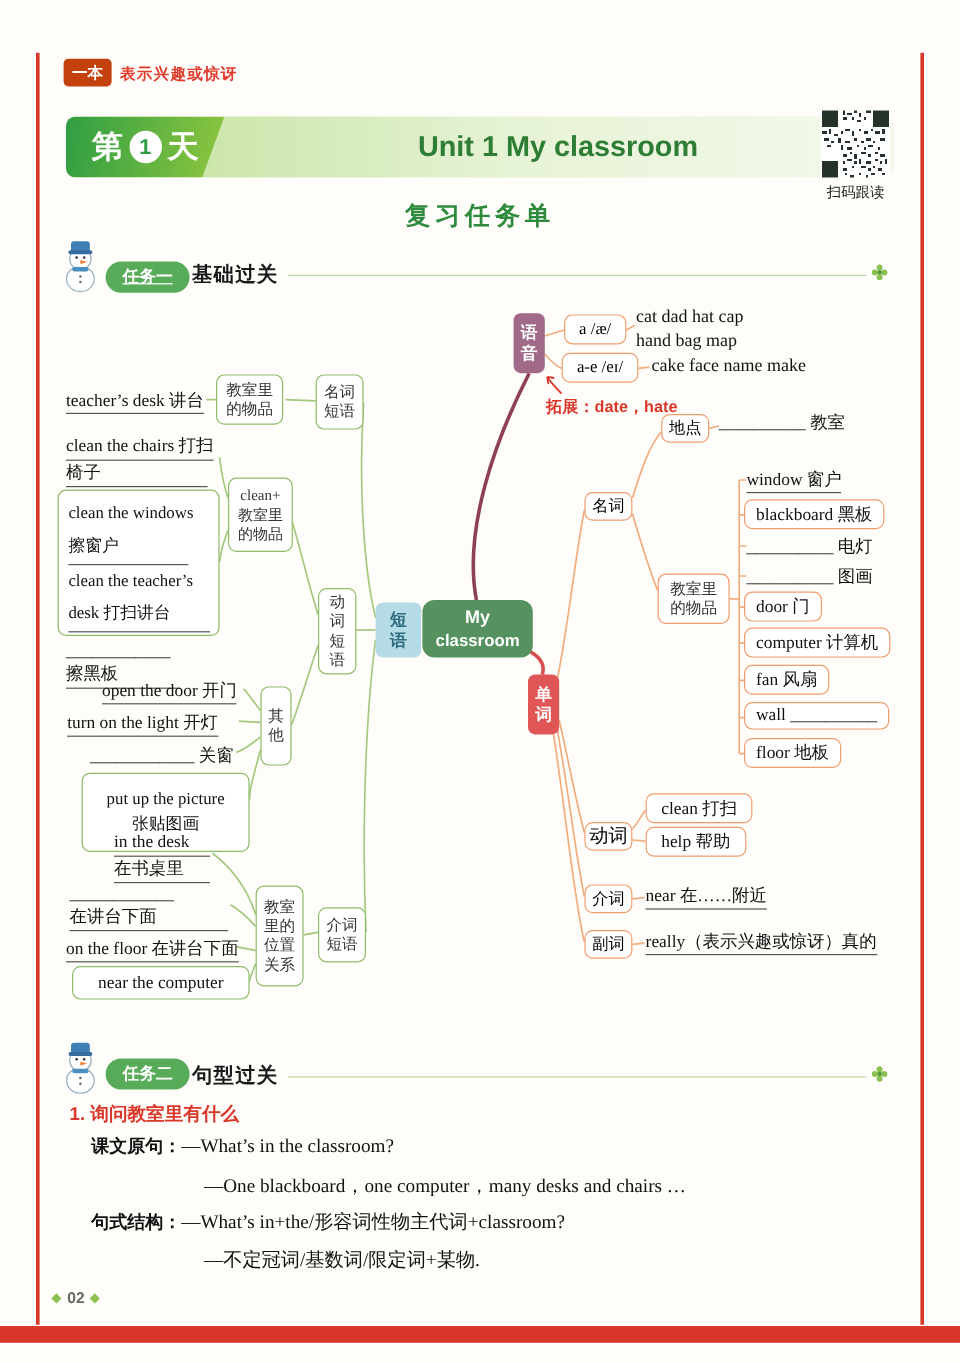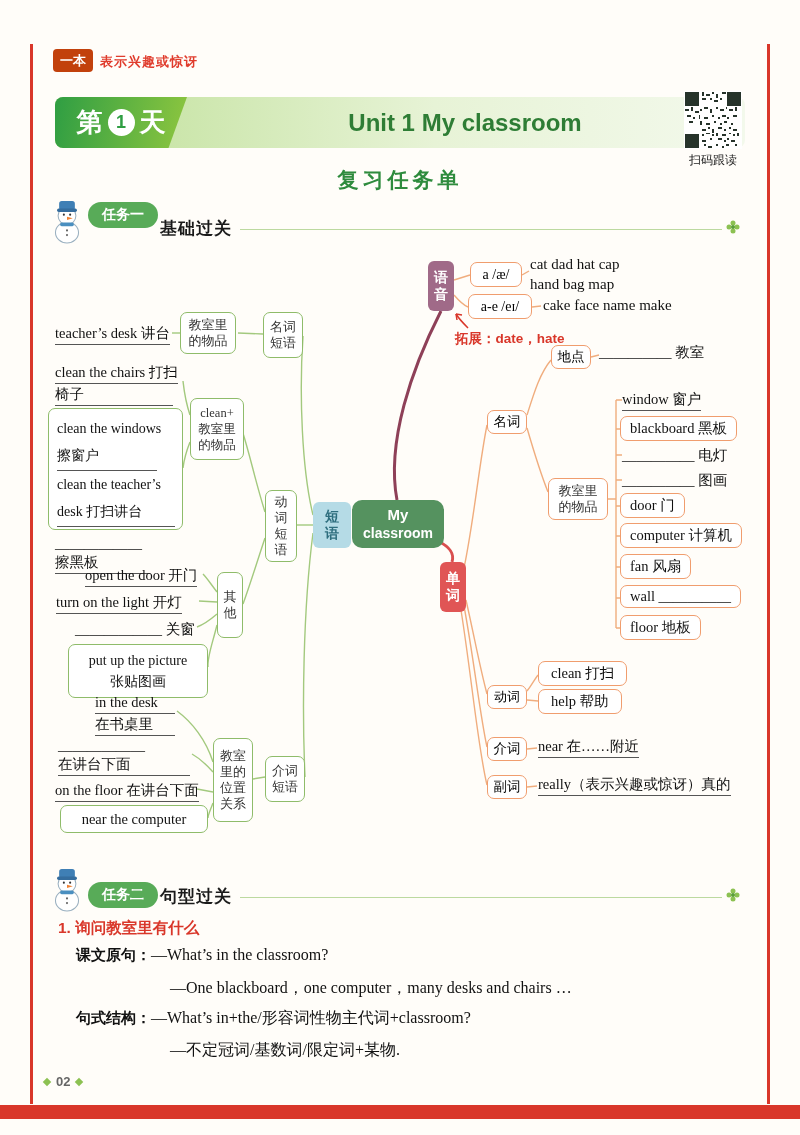--- a/index.html
+++ b/index.html
@@ -208,21 +208,21 @@
     <circle cx="17" cy="15" r="8.5" fill="#fff" stroke="#9ab0c0"></circle>
     <rect x="9.5" y="1" width="15" height="9" rx="2.5" fill="#3f7fb5"></rect>
     <rect x="7.5" y="8.2" width="19" height="3.2" rx="1.6" fill="#356d9e"></rect>
     <circle cx="14" cy="14" r="1" fill="#333"></circle>
       <circle cx="20" cy="14" r="1" fill="#333"></circle>
     <polygon points="17,16 22.5,17.5 17,19" fill="#f08030"></polygon>
     <rect x="10.5" y="21.5" width="13" height="3.6" rx="1.8" fill="#4a8fc0"></rect>
     <circle cx="17" cy="29" r="1" fill="#666"></circle>
       <circle cx="17" cy="33.5" r="1" fill="#666"></circle>
   </svg>
-  <div class="task-badge" style="left:88px;top:202px;">任务一</div>
+  <div class="task-badge" style="left:88px;top:218px;text-decoration:underline;">任务一</div>
   <div class="task-title" style="left:160px;top:217px;">基础过关</div>
   <div class="task-line" style="left:240px;top:229px;width:482px;"></div>
   <svg class="abs" style="left:726px;top:220px;z-index:3;" width="14" height="14">
     <g fill="#8cc152">
         <circle cx="7" cy="3" r="2.5"></circle>
         <circle cx="7" cy="11" r="2.5"></circle>
         <circle cx="3" cy="7" r="2.5"></circle>
         <circle cx="11" cy="7" r="2.5"></circle>
       </g>
     <circle cx="7" cy="7" r="2" fill="#5a9e3a"></circle>
@@ -265,21 +265,21 @@
   <div class="node serif mtext lined" style="left:622px;top:390px;">window 窗户</div>
   <div class="node obox serif mtext" style="left:620px;top:416px;padding:2px 9px;">blackboard 黑板</div>
   <div class="node serif mtext" style="left:622px;top:446px;">__________ 电灯</div>
   <div class="node serif mtext" style="left:622px;top:471px;">__________ 图画</div>
   <div class="node obox serif mtext" style="left:620px;top:493px;padding:2px 9px;">door 门</div>
   <div class="node obox serif mtext" style="left:620px;top:523px;padding:2px 9px;">computer 计算机</div>
   <div class="node obox serif mtext" style="left:620px;top:554px;padding:2px 9px;">fan 风扇</div>
   <div class="node obox serif mtext" style="left:620px;top:585px;padding:2px 9px;">wall __________</div>
   <div class="node obox serif mtext" style="left:620px;top:615px;padding:2px 9px;">floor 地板</div>
 
-  <div class="node obox cbox" style="left:487px;top:685px;width:40px;height:24px;font-size:13px;">动词</div>
+  <div class="node obox cbox" style="left:487px;top:685px;width:40px;height:24px;font-size:16px;">动词</div>
   <div class="node obox serif mtext" style="left:538px;top:661px;padding:2px 12px;">clean 打扫</div>
   <div class="node obox serif mtext" style="left:538px;top:689px;padding:2px 12px;">help 帮助</div>
 
   <div class="node obox cbox" style="left:487px;top:737px;width:40px;height:24px;font-size:13.5px;">介词</div>
   <div class="node serif mtext lined" style="left:538px;top:737px;">near 在……附近</div>
 
   <div class="node obox cbox" style="left:487px;top:775px;width:40px;height:24px;font-size:13.5px;">副词</div>
   <div class="node serif mtext lined" style="left:538px;top:775px;">really（表示兴趣或惊讶）真的</div>
 
   <div class="node gbox vlabel" style="left:263px;top:312px;width:40px;height:46px;">
@@ -314,21 +314,21 @@
     <div class="lined" style="width:95px;">擦黑板</div>
   </div>
 
   <div class="node gbox vlabel" style="left:217px;top:572px;width:26px;height:66px;">
     <span>其</span>
     <span>他</span>
   </div>
   <div class="node serif mtext lined" style="left:85px;top:566px;">open the door 开门</div>
   <div class="node serif mtext lined" style="left:56px;top:593px;">turn on the light 开灯</div>
   <div class="node serif mtext" style="left:75px;top:620px;">____________ 关窗</div>
-  <div class="node gbox cbox serif" style="left:68px;top:644px;width:140px;height:54px;flex-direction:column;font-size:14px;line-height:21px;color:#111;">
+  <div class="node gbox cbox serif" style="left:68px;top:644px;width:140px;height:66px;flex-direction:column;font-size:14px;line-height:21px;color:#111;">
     <span>put up the picture</span>
     <span>张贴图画</span>
   </div>
 
   <div class="node gbox vlabel" style="left:265px;top:490px;width:32px;height:72px;">
     <span>动</span>
     <span>词</span>
     <span>短</span>
     <span>语</span>
   </div>

